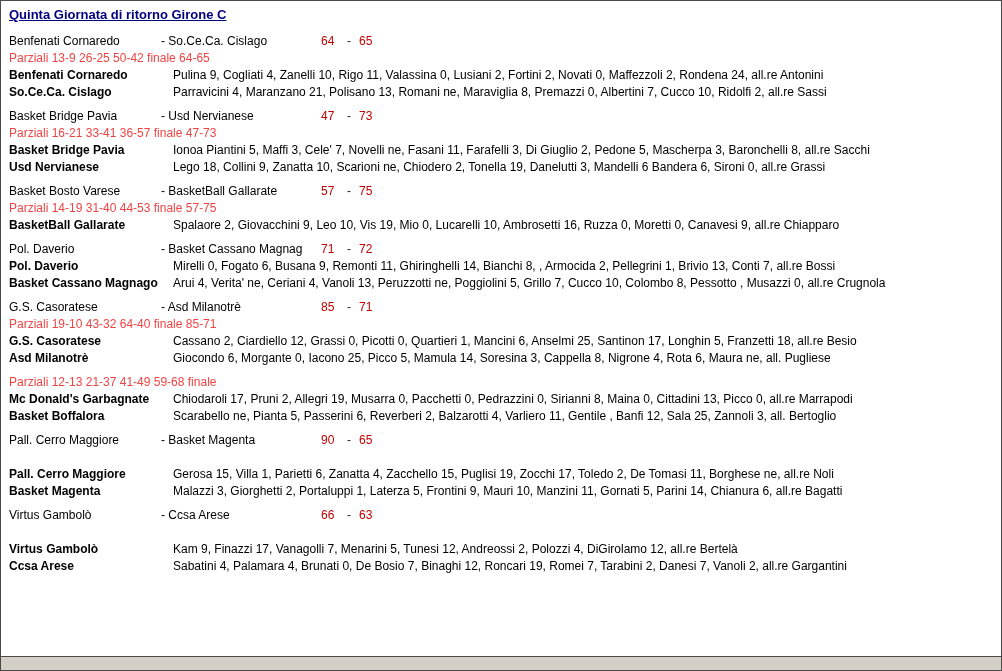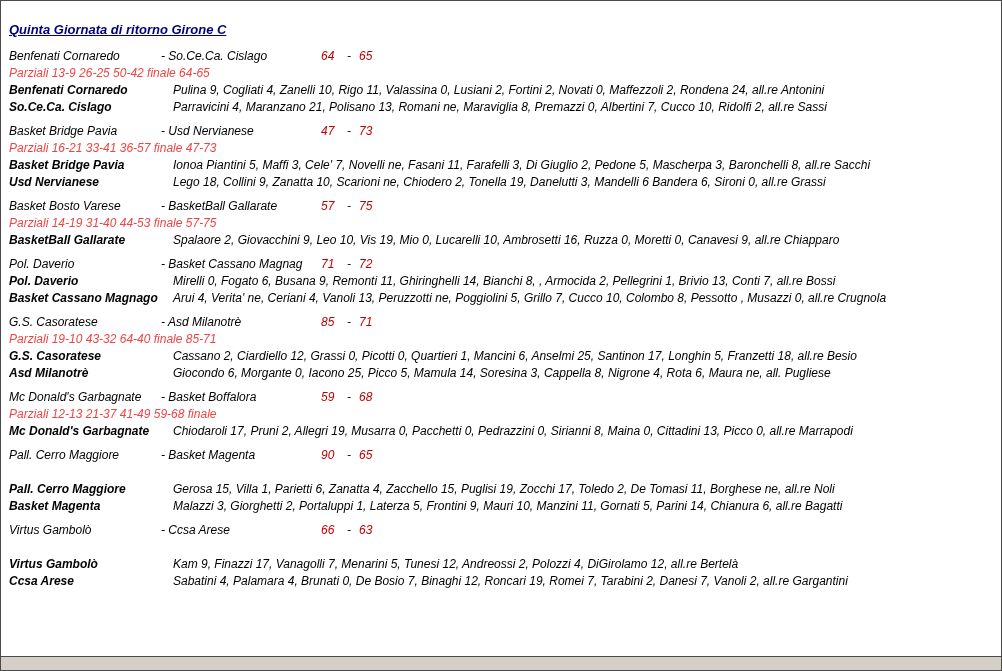--- a/index.html
+++ b/index.html
@@ -6,21 +6,21 @@
   body { font-family: "Liberation Sans", "DejaVu Sans", sans-serif; font-size:12px; color:#000; }
   .window {
     position:relative;
     width:1002px;
     height:671px;
     box-sizing:border-box;
     border:1px solid #4a4a4a;
     background:#fff;
     overflow:hidden;
   }
-  .content { padding:20px 0 0 8px;font-style:italic; }
+  .content { padding:5px 0 0 8px; }
   .page-title {
     color:#000080;
     font-weight:bold;
     font-size:13px;
     text-decoration:underline;
     line-height:17px;
     margin:0 0 10px 0;
     display:inline-block;
     cursor:pointer;
   }
@@ -112,26 +112,26 @@
     <div class="line parziali">Parziali 19-10 43-32 64-40 finale 85-71</div>
     <div class="line">
       <span class="team-col">G.S. Casoratese</span><span class="players">Cassano 2, Ciardiello 12, Grassi 0, Picotti 0, Quartieri 1, Mancini 6, Anselmi 25, Santinon 17, Longhin 5, Franzetti 18, all.re Besio</span>
     </div>
     <div class="line">
       <span class="team-col">Asd Milanotrè</span><span class="players">Giocondo 6, Morgante 0, Iacono 25, Picco 5, Mamula 14, Soresina 3, Cappella 8, Nigrone 4, Rota 6, Maura ne, all. Pugliese</span>
     </div>
   </div>
 
   <div class="game">
-    <div class="line">
-      <span class="home-col">Mc Donald's Garbagnate</span><span class="away-col"><span>-</span> <span>Basket Boffalora</span></span><span class="score"><span class="score-num">59</span><span class="score-dash">-</span><span class="score-num">68</span></span>
-    </div>
     <div class="line parziali">Parziali 12-13 21-37 41-49 59-68 finale</div>
     <div class="line">
       <span class="team-col">Mc Donald's Garbagnate</span><span class="players">Chiodaroli 17, Pruni 2, Allegri 19, Musarra 0, Pacchetti 0, Pedrazzini 0, Sirianni 8, Maina 0, Cittadini 13, Picco 0, all.re Marrapodi</span>
+    </div>
+    <div class="line">
+      <span class="team-col">Basket Boffalora</span><span class="players">Scarabello ne, Pianta 5, Passerini 6, Reverberi 2, Balzarotti 4, Varliero 11, Gentile , Banfi 12, Sala 25, Zannoli 3, all. Bertoglio</span>
     </div>
   </div>
 
   <div class="game">
     <div class="line">
       <span class="home-col">Pall. Cerro Maggiore</span><span class="away-col"><span>-</span> <span>Basket Magenta</span></span><span class="score"><span class="score-num">90</span><span class="score-dash">-</span><span class="score-num">65</span></span>
     </div>
     <div class="line parziali">&nbsp;</div>
     <div class="line">
       <span class="team-col">Pall. Cerro Maggiore</span><span class="players">Gerosa 15, Villa 1, Parietti 6, Zanatta 4, Zacchello 15, Puglisi 19, Zocchi 17, Toledo 2, De Tomasi 11, Borghese ne, all.re Noli</span>

